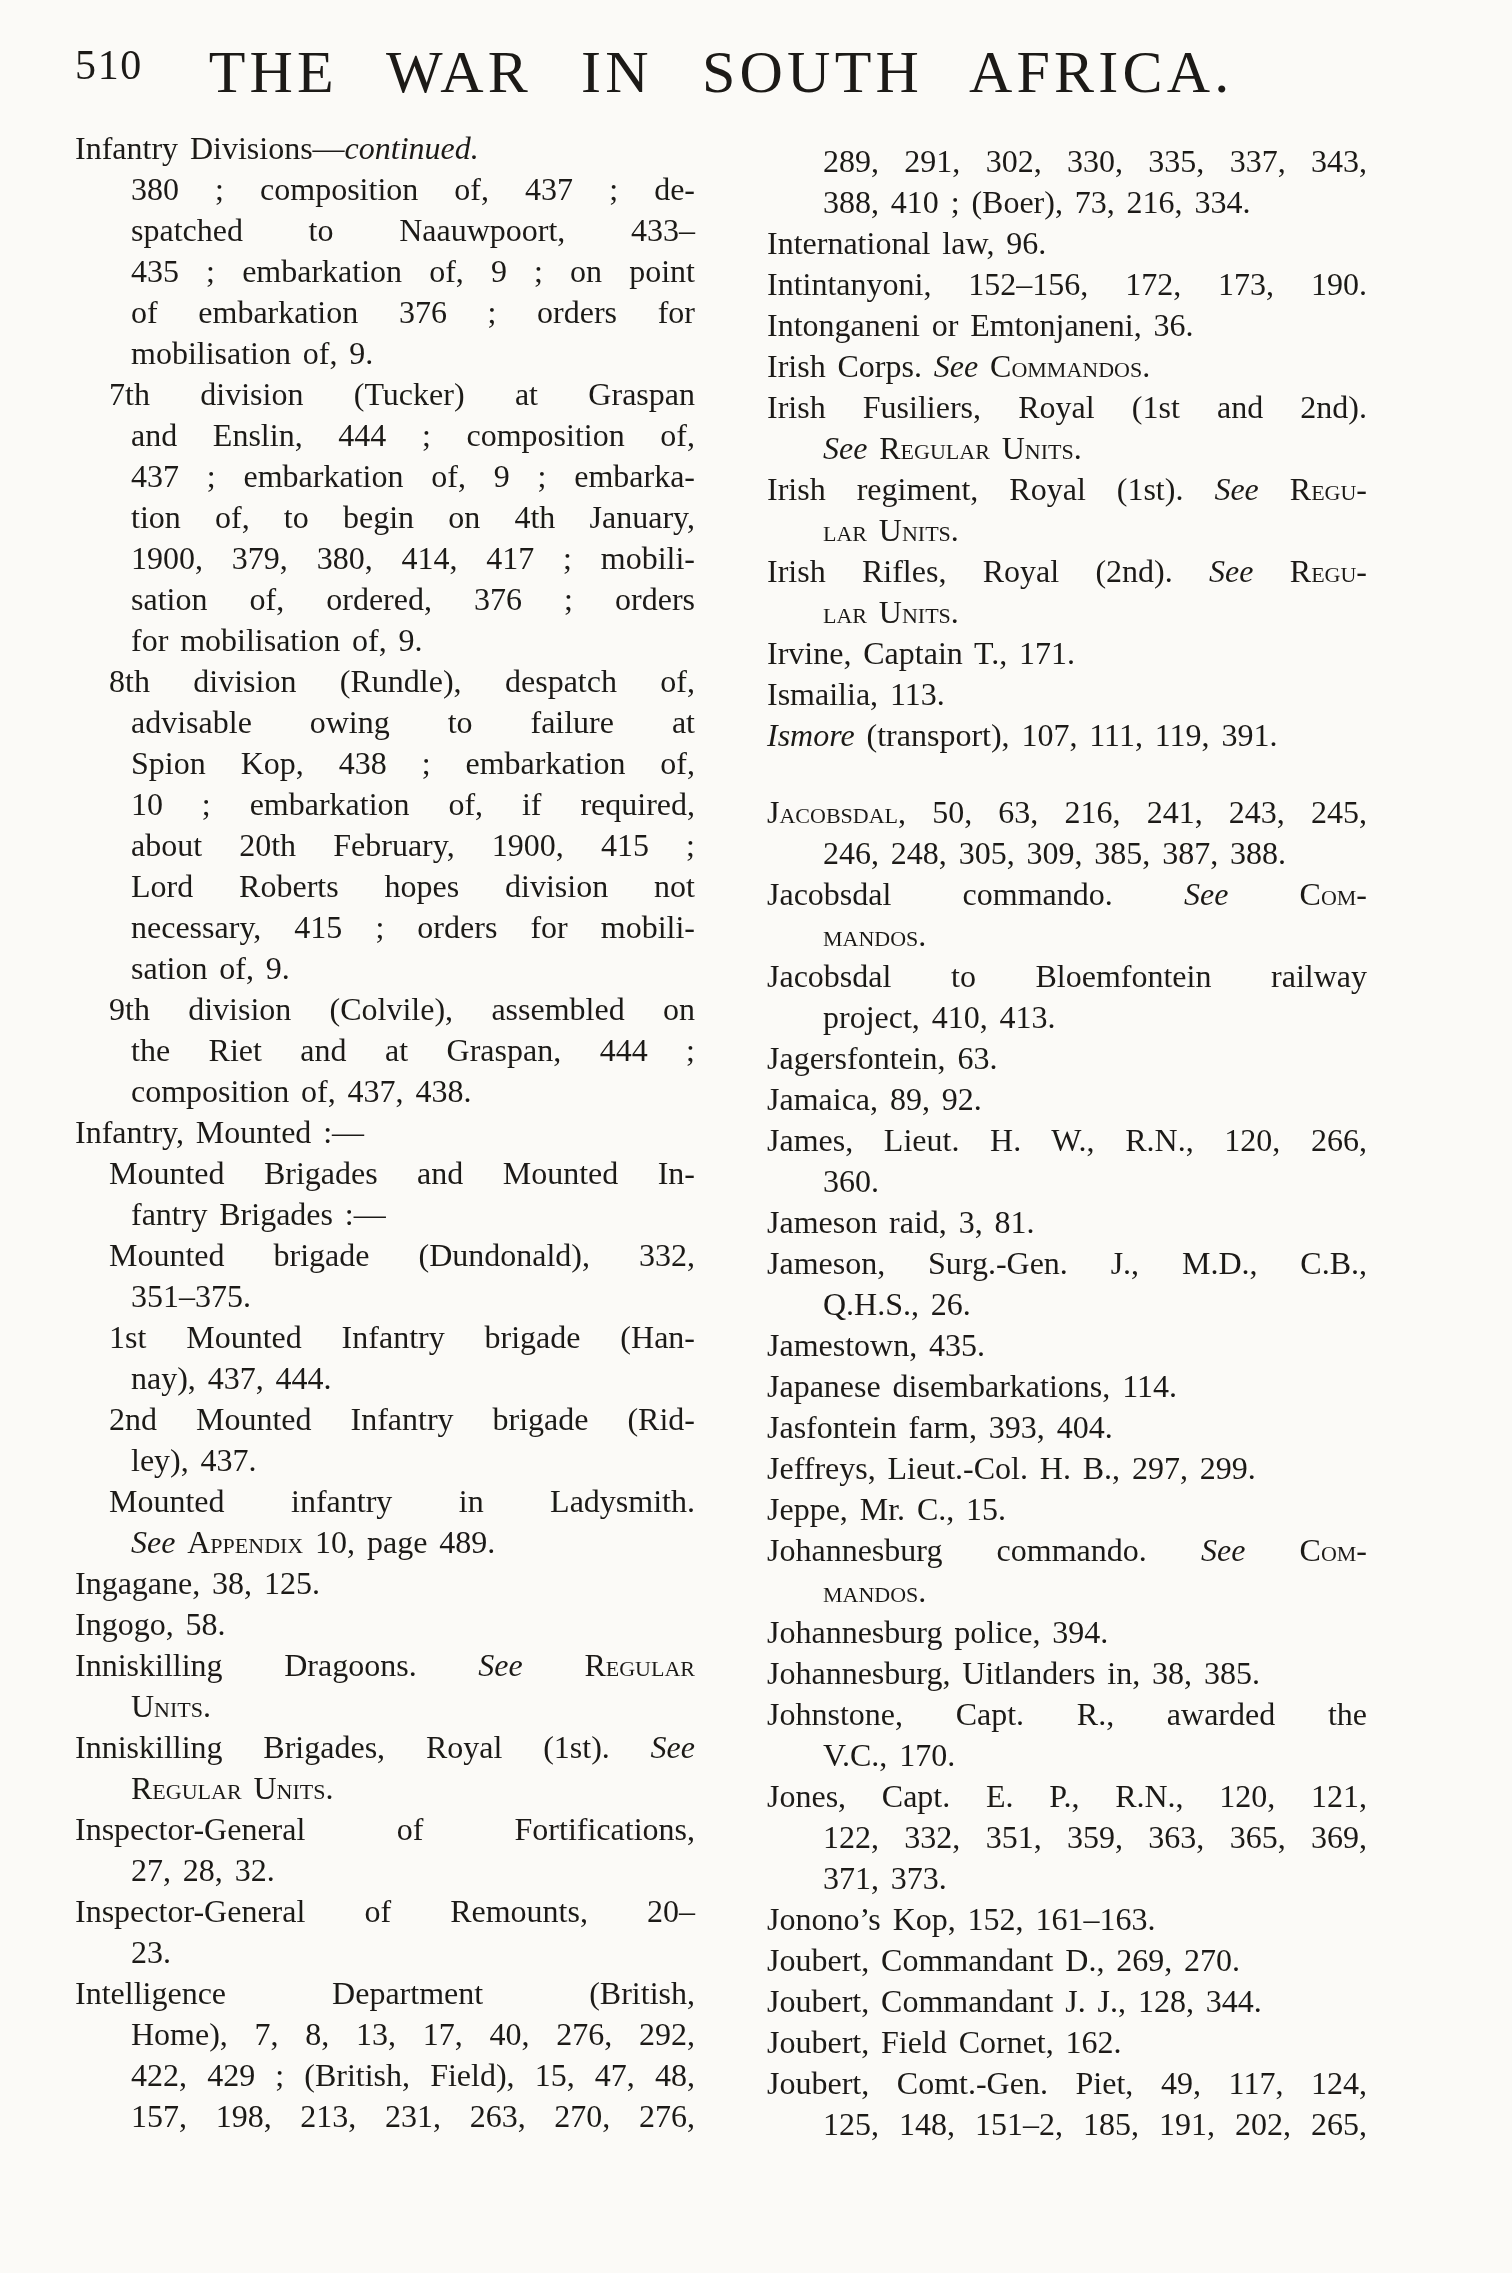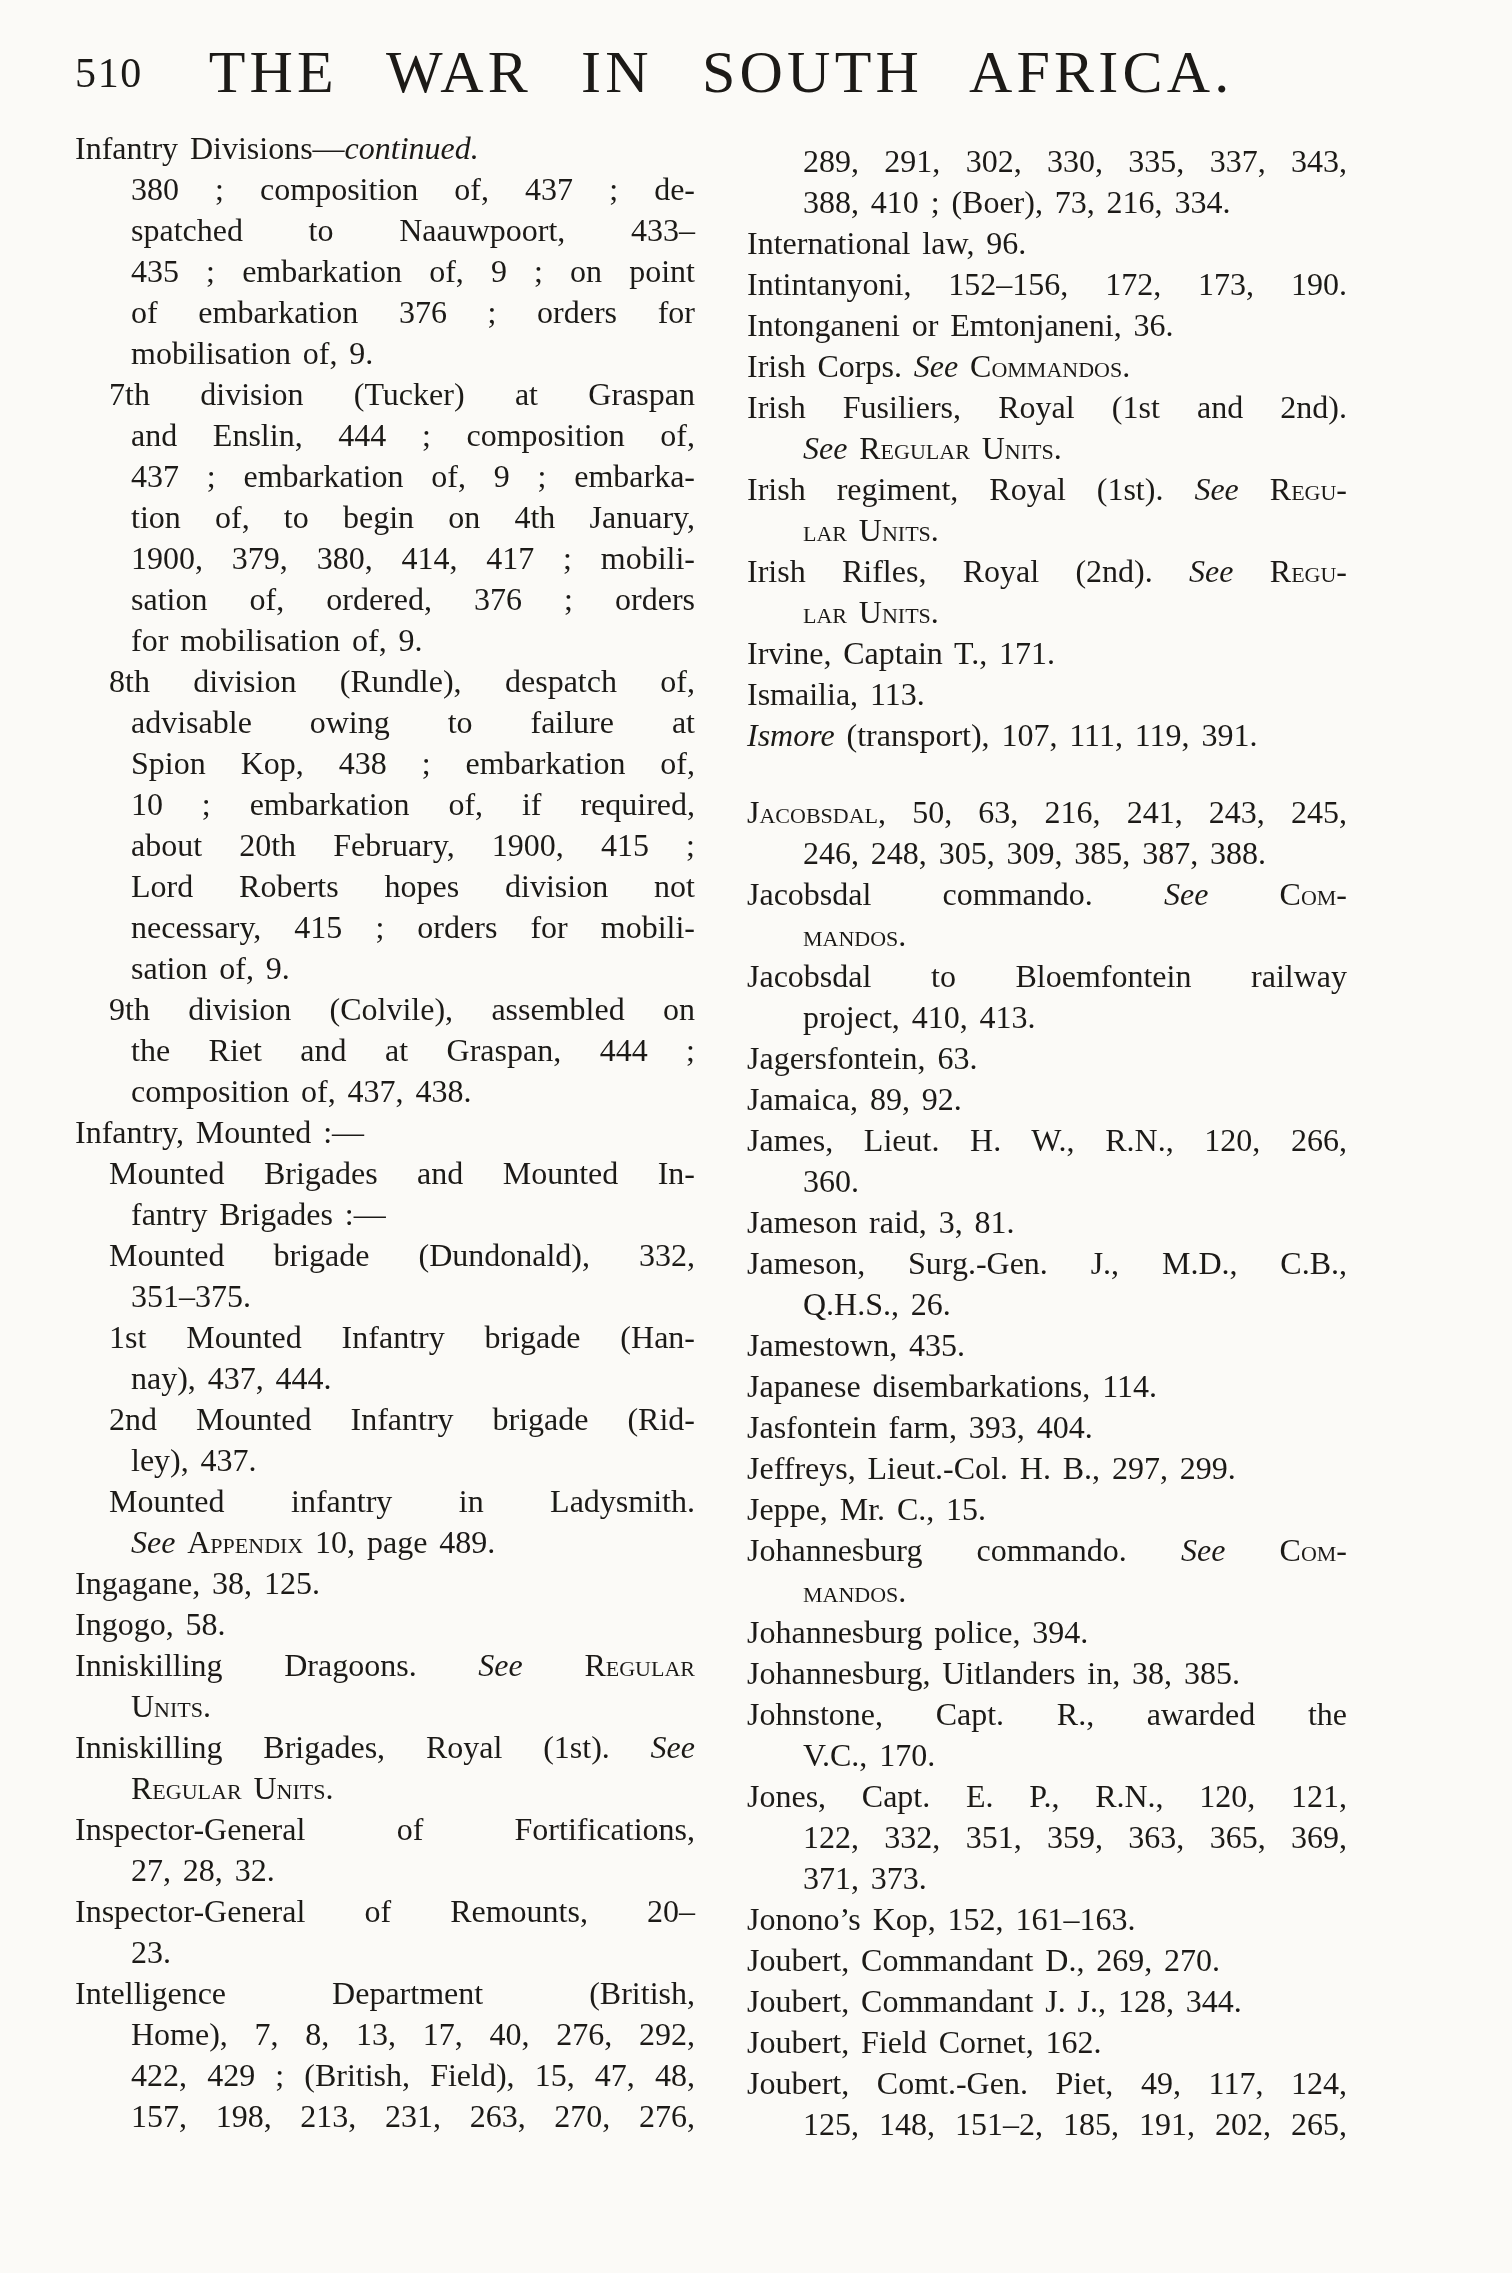--- a/index.html
+++ b/index.html
@@ -12,33 +12,33 @@
     background:var(--paper);
     color:var(--ink);
     font-family:"Liberation Serif", serif;
     position:relative;
     overflow:hidden;
   }
   .header{
     position:absolute;left:75px;top:36px;width:1292px;height:70px;
   }
   .page-num{
-    position:absolute;left:0;top:16px;
+    position:absolute;left:0;top:8px;
     font-size:42px;line-height:1;
     letter-spacing:0.04em;
   }
   .running-title{
     text-align:center;
     font-size:60px;line-height:1.2;
     letter-spacing:0.07em;
     word-spacing:0.5em;
   }
   .columns{
     position:absolute;left:75px;top:128px;width:1292px;
-    display:flex;gap:52px;
+    display:flex;gap:72px;
   }
   .col{font-size:32px;line-height:41px;word-spacing:0.12em;}
   .col.left{width:620px;}
   .col.right{width:600px;padding-top:13px;}
   .line{min-height:41px;}
   .line.ind1{padding-left:34px;}
   .line.ind2{padding-left:56px;}
   .line.just{text-align:justify;text-align-last:justify;}
   .gap{height:36px;}
   .it{font-style:italic;}

